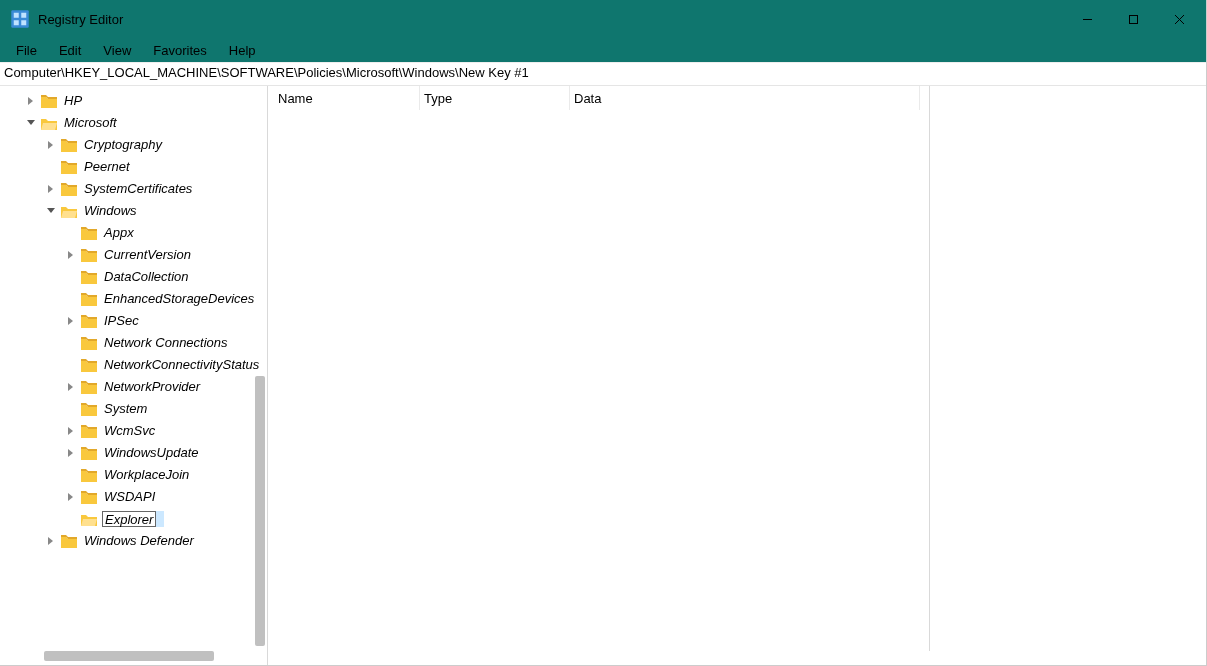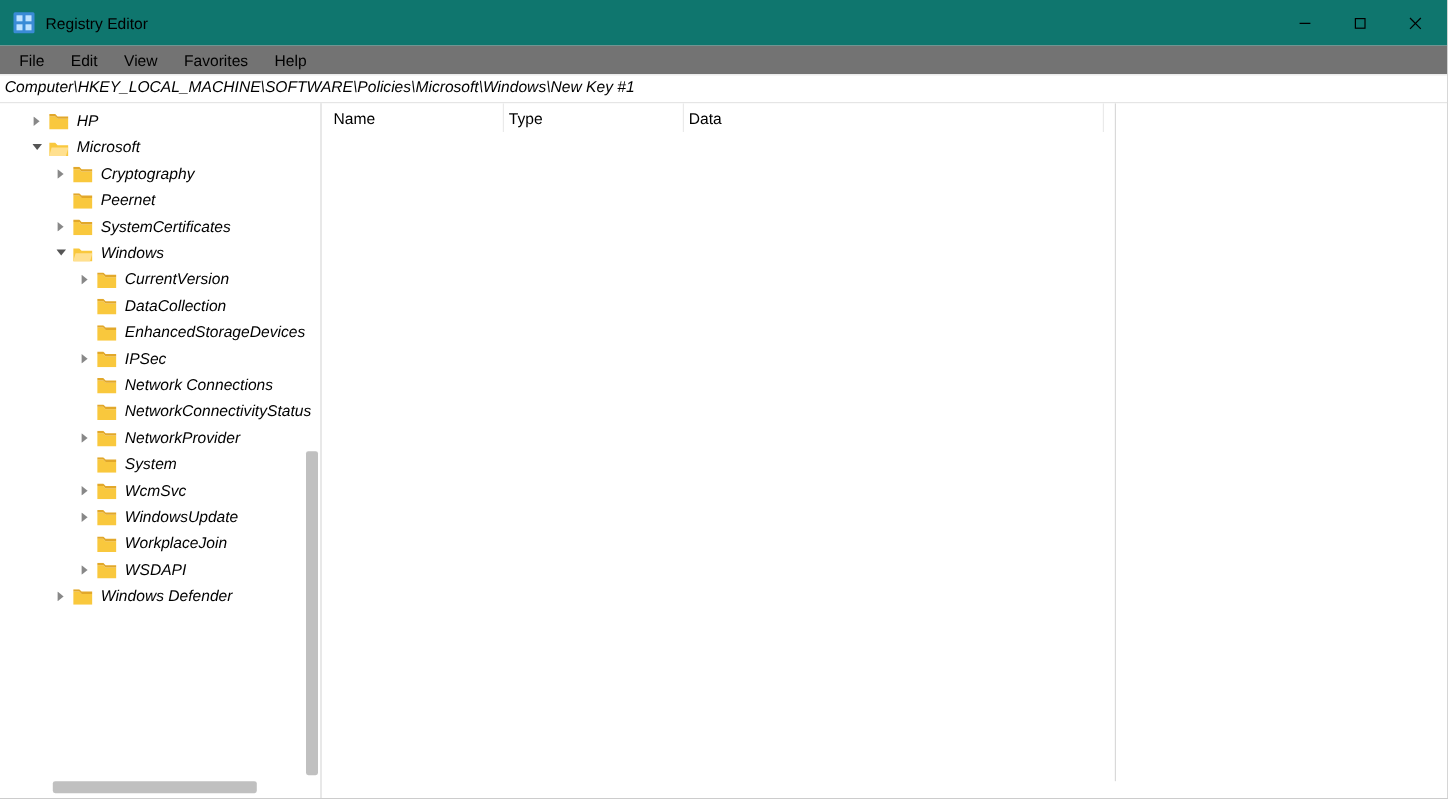--- a/index.html
+++ b/index.html
@@ -4,23 +4,23 @@
 <style>
   * { box-sizing: border-box; }
   html, body { margin: 0; padding: 0; height: 100%; font-family: "Segoe UI", Tahoma, sans-serif; font-size: 13px; color: #000; background: #fff; }
   body { width: 1207px; height: 666px; overflow: hidden; display: flex; flex-direction: column; border-right:1px solid #ccc; border-bottom:1px solid #ccc;}
   .titlebar { height: 38px; background: #0f766e; display: flex; align-items: center; padding: 0 4px; }
   .titlebar .icon-slot { width: 20px; height: 20px; margin: 0 8px 0 6px; display:flex; align-items:center; justify-content:center;}
   .titlebar .title { font-size: 13px; }
   .titlebar .spacer { flex: 1; }
   .winbtn { width: 46px; height: 38px; display: flex; align-items: center; justify-content: center; font-size: 12px; color:#000;}
   .winbtn svg { width: 11px; height: 11px; }
-  .menubar { height: 24px; display: flex; align-items: center; padding: 0 6px; gap: 2px; background:#737373;}
+  .menubar { height: 24px; display: flex; align-items: center; padding: 0 6px; gap: 2px; background:#0f766e;}
   .menuitem { padding: 2px 10px; font-size: 13px; }
-  .addressbar { height: 24px; padding: 2px 4px 4px 4px; font-size: 13px; border-top:1px solid #eee; border-bottom:1px solid #e5e5e5; background:#fff;font-style:italic;}
+  .addressbar { height: 24px; padding: 2px 4px 4px 4px; font-size: 13px; border-top:1px solid #eee; border-bottom:1px solid #e5e5e5; background:#fff;}
   .workspace { flex: 1; display: flex; min-height:0; }
   .tree-pane { width: 268px; border-right: 1px solid #d9d9d9; overflow: hidden; position:relative;}
   .tree-inner { padding: 4px 0 0 2px; white-space: nowrap; font-style: italic; }
   .node-row { display: flex; align-items: center; height: 22px; line-height: 22px; }
   .node-label { padding-left: 2px; }
   .expander { width: 14px; height:14px; display:inline-flex; align-items:center; justify-content:center; margin-right:2px; color:#555;}
   .expander.none { visibility:hidden; }
   .folder-icon { width: 18px; height: 14px; display:inline-flex; align-items:center; justify-content:center; margin-right:4px;}
   .folder-icon svg { width:16px; height:13px; }
   .editbox { border:1px solid #666; padding:0 2px; height:16px; line-height:16px; background:#fff; display:inline-block;}
@@ -164,20 +164,30 @@
         <span class="folder-icon">
             <svg viewBox="0 0 16 13">
               <path d="M0 2 L5 2 L7 4 L16 4 L16 13 L0 13 Z" fill="#f9c83d"></path>
               <path d="M2 6 L16 6 L14 13 L0 13 Z" fill="#ffe08f"></path>
             </svg>
           </span>
         <span class="node-label">Windows</span>
       </div>
 
       <div class="node-row" style="padding-left:62px">
+          <span class="expander none"></span>
+          <span class="folder-icon">
+            <svg viewBox="0 0 16 13">
+              <path d="M0 2 L5 2 L7 4 L16 4 L16 13 L0 13 Z" fill="#f9c83d"></path>
+              <path d="M0 2 L5 2 L7 4 L16 4 L16 2 L7 2 L5 0 L0 0 Z" fill="#e2a82a"></path>
+            </svg>
+          </span>
+          <span class="node-label">Appx</span>
+        </div>
+      <div class="node-row" style="padding-left:62px">
           <span class="expander">
             <svg viewBox="0 0 8 8" width="8" height="8">
               <path d="M1 0 L6 4 L1 8 Z" fill="#888"></path>
             </svg>
           </span>
           <span class="folder-icon">
             <svg viewBox="0 0 16 13">
               <path d="M0 2 L5 2 L7 4 L16 4 L16 13 L0 13 Z" fill="#f9c83d"></path>
               <path d="M0 2 L5 2 L7 4 L16 4 L16 2 L7 2 L5 0 L0 0 Z" fill="#e2a82a"></path>
             </svg>
@@ -308,20 +318,31 @@
           </span>
           <span class="folder-icon">
             <svg viewBox="0 0 16 13">
               <path d="M0 2 L5 2 L7 4 L16 4 L16 13 L0 13 Z" fill="#f9c83d"></path>
               <path d="M0 2 L5 2 L7 4 L16 4 L16 2 L7 2 L5 0 L0 0 Z" fill="#e2a82a"></path>
             </svg>
           </span>
           <span class="node-label">WSDAPI</span>
         </div>
 
+      <div class="node-row" style="padding-left:62px">
+        <span class="expander none"></span>
+        <span class="folder-icon">
+            <svg viewBox="0 0 16 13">
+              <path d="M0 2 L5 2 L7 4 L16 4 L16 13 L0 13 Z" fill="#f9c83d"></path>
+              <path d="M2 6 L16 6 L14 13 L0 13 Z" fill="#ffe08f"></path>
+            </svg>
+          </span>
+        <span class="editbox">Explorer</span>
+          <span class="sel-rect"></span>
+      </div>
 
       <div class="node-row" style="padding-left:42px">
           <span class="expander">
             <svg viewBox="0 0 8 8" width="8" height="8">
               <path d="M1 0 L6 4 L1 8 Z" fill="#888"></path>
             </svg>
           </span>
           <span class="folder-icon">
             <svg viewBox="0 0 16 13">
               <path d="M0 2 L5 2 L7 4 L16 4 L16 13 L0 13 Z" fill="#f9c83d"></path>

